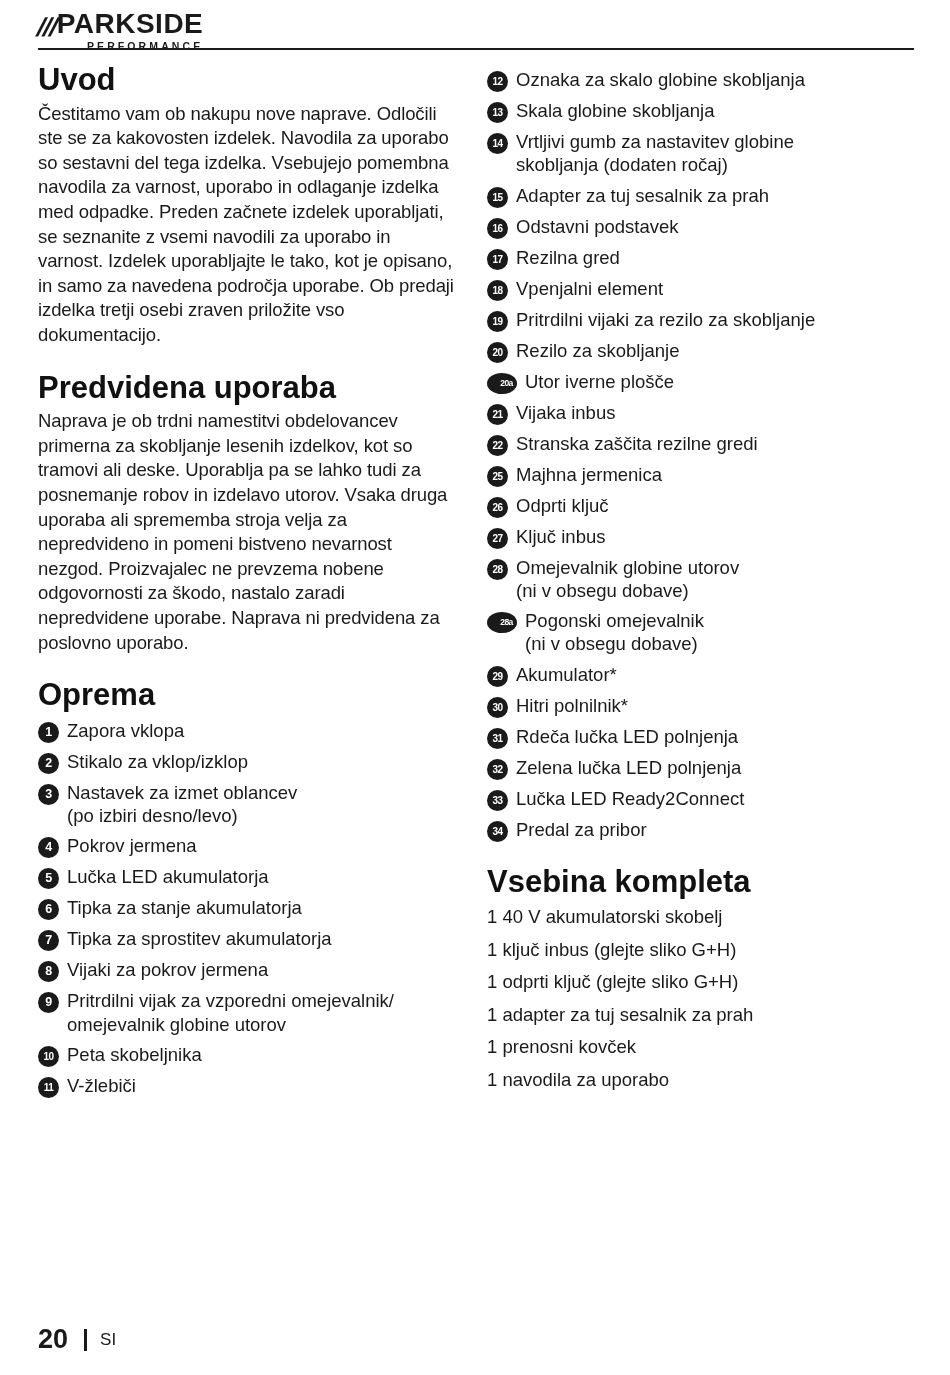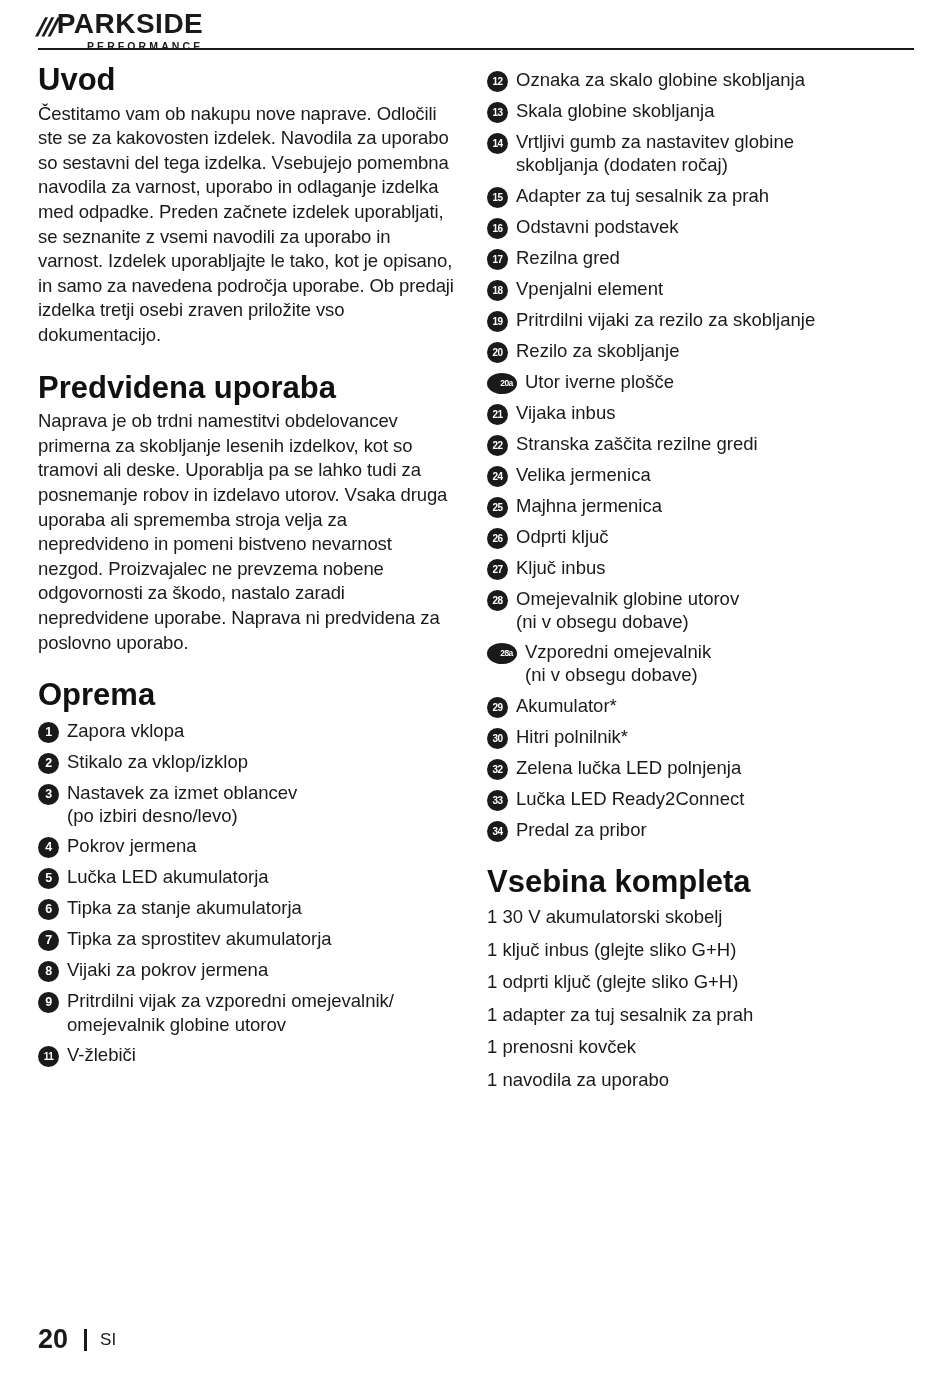--- a/index.html
+++ b/index.html
@@ -237,20 +237,24 @@
         </li>
         <li>
           <span class="bullet">8</span>
           <span class="itemtext"><span>Vijaki za pokrov jermena</span></span>
         </li>
         <li>
           <span class="bullet">9</span>
           <span class="itemtext"><span>Pritrdilni vijak za vzporedni omejevalnik/</span><span class="sub">omejevalnik globine utorov</span></span>
         </li>
         <li>
+          <span class="bullet small">10</span>
+          <span class="itemtext"><span>Peta skobeljnika</span></span>
+        </li>
+        <li>
           <span class="bullet small">11</span>
           <span class="itemtext"><span>V-žlebiči</span></span>
         </li>
       </ul>
   </div>
 
   <div class="col col-right">
     <ul class="numlist" id="right-list">
         <li>
           <span class="bullet small">12</span>
@@ -294,68 +298,68 @@
         </li>
         <li>
           <span class="bullet small">21</span>
           <span class="itemtext"><span>Vijaka inbus</span></span>
         </li>
         <li>
           <span class="bullet small">22</span>
           <span class="itemtext"><span>Stranska zaščita rezilne gredi</span></span>
         </li>
         <li>
-          <span class="bullet small">24</span>
-          <span class="itemtext"><span>Velika jermenica</span></span>
-        </li>
-        <li>
           <span class="bullet small">25</span>
           <span class="itemtext"><span>Majhna jermenica</span></span>
         </li>
         <li>
           <span class="bullet small">26</span>
           <span class="itemtext"><span>Odprti ključ</span></span>
         </li>
         <li>
           <span class="bullet small">27</span>
           <span class="itemtext"><span>Ključ inbus</span></span>
         </li>
         <li>
           <span class="bullet small">28</span>
           <span class="itemtext"><span>Omejevalnik globine utorov</span><span class="sub">(ni v obsegu dobave)</span></span>
         </li>
         <li>
           <span class="bullet tiny">28a</span>
-          <span class="itemtext"><span>Vzporedni omejevalnik</span><span class="sub">(ni v obsegu dobave)</span></span>
+          <span class="itemtext"><span>Pogonski omejevalnik</span><span class="sub">(ni v obsegu dobave)</span></span>
         </li>
         <li>
           <span class="bullet small">29</span>
           <span class="itemtext"><span>Akumulator*</span></span>
         </li>
         <li>
           <span class="bullet small">30</span>
           <span class="itemtext"><span>Hitri polnilnik*</span></span>
         </li>
         <li>
+          <span class="bullet small">31</span>
+          <span class="itemtext"><span>Rdeča lučka LED polnjenja</span></span>
+        </li>
+        <li>
           <span class="bullet small">32</span>
           <span class="itemtext"><span>Zelena lučka LED polnjenja</span></span>
         </li>
         <li>
           <span class="bullet small">33</span>
           <span class="itemtext"><span>Lučka LED Ready2Connect</span></span>
         </li>
         <li>
           <span class="bullet small">34</span>
           <span class="itemtext"><span>Predal za pribor</span></span>
         </li>
       </ul>
 
     <h2 class="section spaced">Vsebina kompleta</h2>
     <ul class="plainlist" id="contents-list">
-        <li>1 30 V akumulatorski skobelj</li>
+        <li>1 40 V akumulatorski skobelj</li>
         <li>1 ključ inbus (glejte sliko G+H)</li>
         <li>1 odprti ključ (glejte sliko G+H)</li>
         <li>1 adapter za tuj sesalnik za prah</li>
         <li>1 prenosni kovček</li>
         <li>1 navodila za uporabo</li>
       </ul>
   </div>
 
   <div class="footer">
     <span class="pagenum">20</span>

